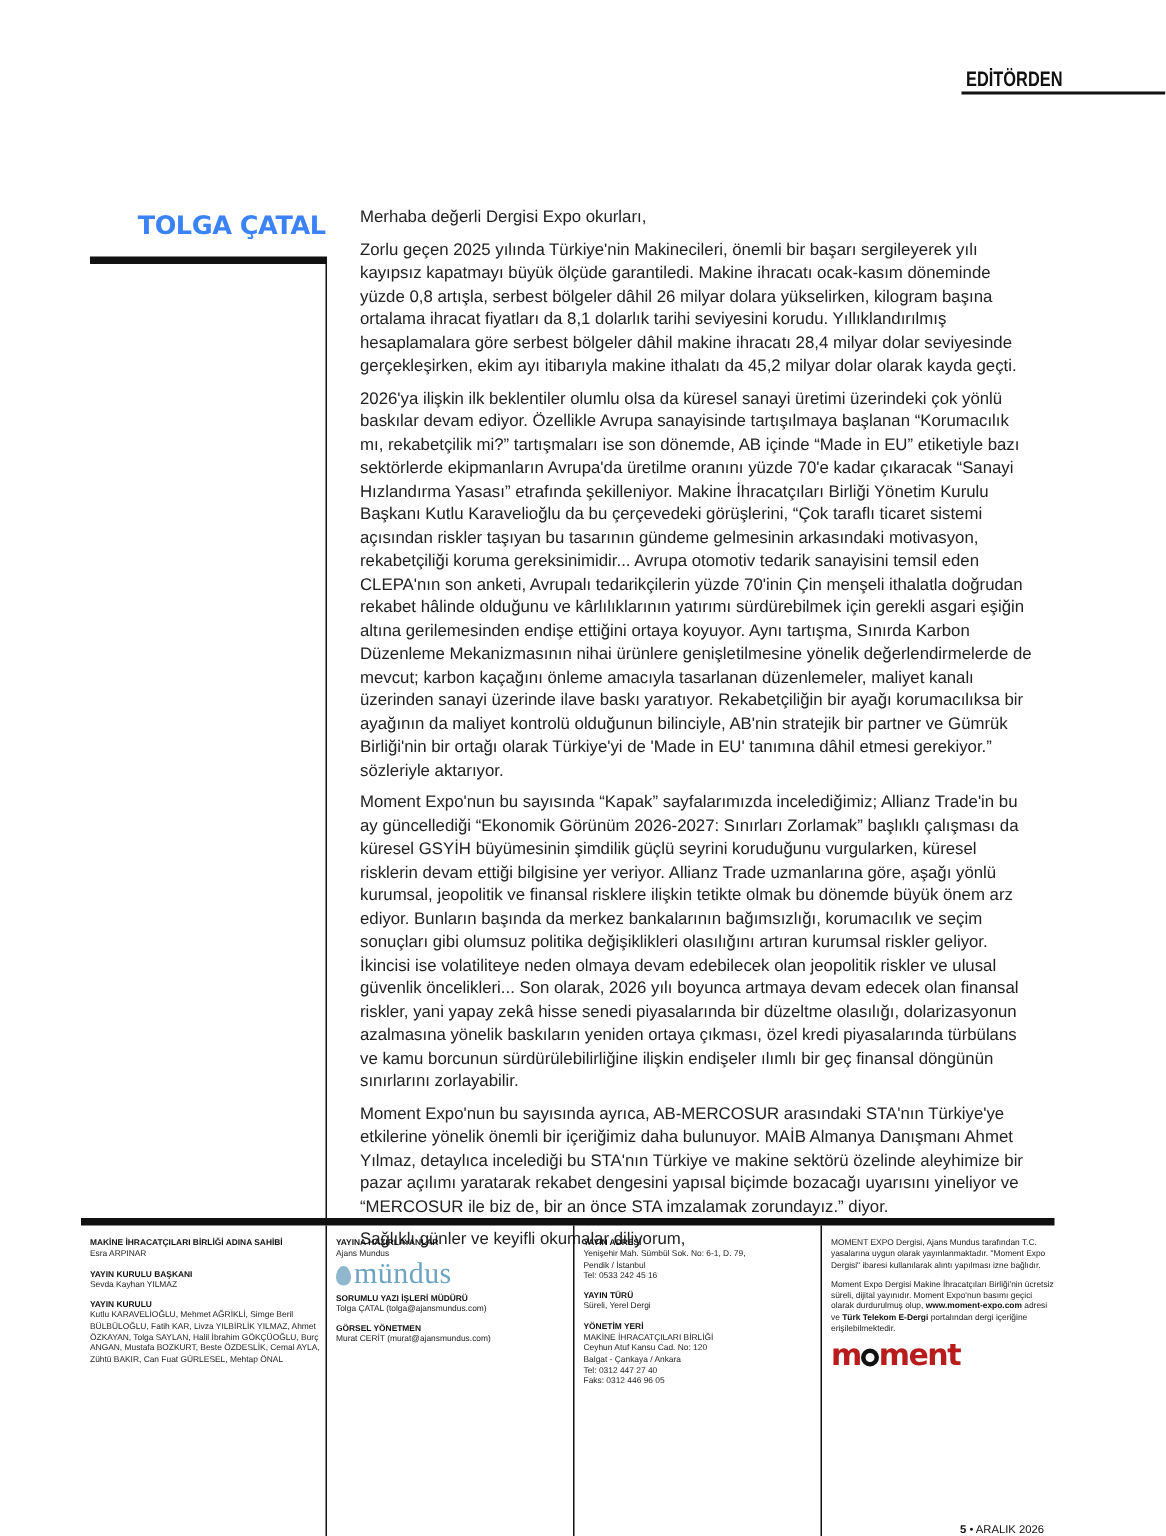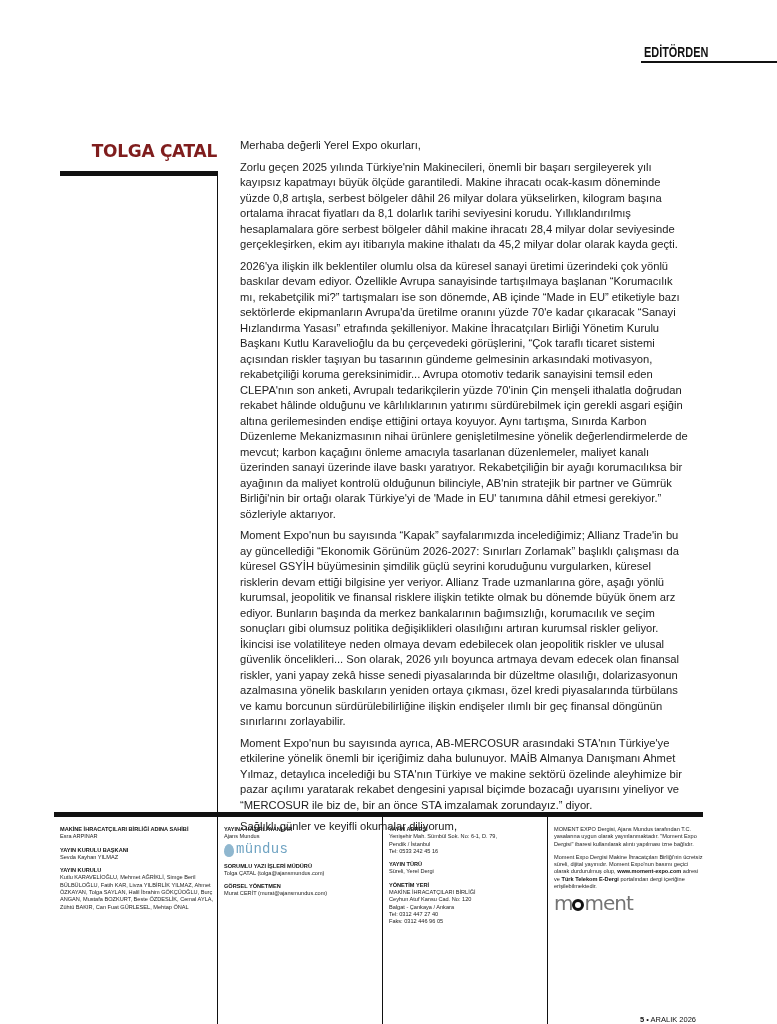--- a/index.html
+++ b/index.html
@@ -1,53 +1,53 @@
 <!DOCTYPE html>
 <html><head>
 <meta charset="utf-8">
 <style>
   html, body { margin:0; padding:0; background:#ffffff; }
   body { width:777px; height:1024px; position:relative; overflow:hidden; font-family:"Liberation Sans", sans-serif; color:#1a1a1a; }
   .section-label { position:absolute; top:44px; left:644px; font-family:"Liberation Sans", sans-serif; font-weight:bold; font-size:14px; letter-spacing:0px; transform:scaleX(0.78); transform-origin:left top; color:#111; }
   .section-rule { position:absolute; top:61px; left:641px; width:136px; height:2px; background:#111; }
-  .author-name { position:absolute; top:141px; left:60px; width:157px; text-align:right; font-family:"DejaVu Sans", sans-serif; font-weight:bold; font-size:17px; color:#7f1d1d; letter-spacing:-0.3px; }
+  .author-name { position:absolute; top:141px; left:60px; width:157px; text-align:right; font-family:"DejaVu Sans", sans-serif; font-weight:bold; font-size:17px; color:#3b82f6; letter-spacing:-0.3px; }
   .author-rule { position:absolute; top:171px; left:60px; width:158px; height:5px; background:#111; }
   .vrule-main { position:absolute; top:173px; left:217px; width:1px; height:640px; background:#111; }
   .body-text { position:absolute; top:138px; left:240px; width:448px; font-family:"Liberation Sans", sans-serif; font-size:11.2px; line-height:15.5px; color:#222; }
   .body-text p { margin:0 0 6px 0; }
   .footer-rule { position:absolute; top:812px; left:54px; width:649px; height:5px; background:#111; }
   .col { position:absolute; top:826px; font-size:5.6px; line-height:7.3px; color:#222; }
   .col .h { font-weight:bold; color:#111; text-transform:uppercase; }
   .col .blk { margin-bottom:6px; }
   .col .b { font-weight:bold; color:#111; }
   .c1 { left:60px; width:155px; }
   .c2 { left:224px; width:155px; }
   .c3 { left:389px; width:150px; }
   .c4 { left:554px; width:150px; }
   .vsep { position:absolute; top:817px; width:1px; height:207px; background:#111; }
   .mundus { display:flex; align-items:center; margin:3px 0 6px 0; }
   .mundus .drop { width:10px; height:13px; background:#8fb7cf; border-radius:50% 50% 50% 50% / 60% 60% 40% 40%; margin-right:2px; }
-  .mundus .word { font-family:Liberation Mono, monospace; font-size:14px; color:#6fa3c2; letter-spacing:0.3px; }
-  .moment-logo { margin-top:8px; font-family:"DejaVu Sans", sans-serif; font-weight:normal; font-size:20px; color:#737373; letter-spacing:-1px; }
+  .mundus .word { font-family:Liberation Serif, serif; font-size:20px; color:#6fa3c2; letter-spacing:0.3px; }
+  .moment-logo { margin-top:8px; font-family:"DejaVu Sans", sans-serif; font-weight:bold; font-size:20px; color:#b91c1c; letter-spacing:-1px; }
   .moment-logo .o { display:inline-block; width:12px; height:12px; border-radius:50%; border:3px solid #111; box-sizing:border-box; position:relative; top:1px; }
   .page-num { position:absolute; top:1015px; left:640px; font-size:7.5px; color:#111; }
   .page-num .n { font-weight:bold; }
 </style>
 </head>
 <body>
 
 <div class="section-label">EDİTÖRDEN</div>
 <div class="section-rule"></div>
 
 <div class="author-name">TOLGA ÇATAL</div>
 <div class="author-rule"></div>
 <div class="vrule-main"></div>
 
 <div class="body-text">
-  <p>Merhaba değerli Yerel Expo okurları,</p>
+  <p>Merhaba değerli Dergisi Expo okurları,</p>
   <p>Zorlu geçen 2025 yılında Türkiye'nin Makinecileri, önemli bir başarı sergileyerek yılı kayıpsız kapatmayı büyük ölçüde garantiledi. Makine ihracatı ocak-kasım döneminde yüzde 0,8 artışla, serbest bölgeler dâhil 26 milyar dolara yükselirken, kilogram başına ortalama ihracat fiyatları da 8,1 dolarlık tarihi seviyesini korudu. Yıllıklandırılmış hesaplamalara göre serbest bölgeler dâhil makine ihracatı 28,4 milyar dolar seviyesinde gerçekleşirken, ekim ayı itibarıyla makine ithalatı da 45,2 milyar dolar olarak kayda geçti.</p>
   <p>2026'ya ilişkin ilk beklentiler olumlu olsa da küresel sanayi üretimi üzerindeki çok yönlü baskılar devam ediyor. Özellikle Avrupa sanayisinde tartışılmaya başlanan “Korumacılık mı, rekabetçilik mi?” tartışmaları ise son dönemde, AB içinde “Made in EU” etiketiyle bazı sektörlerde ekipmanların Avrupa'da üretilme oranını yüzde 70'e kadar çıkaracak “Sanayi Hızlandırma Yasası” etrafında şekilleniyor. Makine İhracatçıları Birliği Yönetim Kurulu Başkanı Kutlu Karavelioğlu da bu çerçevedeki görüşlerini, “Çok taraflı ticaret sistemi açısından riskler taşıyan bu tasarının gündeme gelmesinin arkasındaki motivasyon, rekabetçiliği koruma gereksinimidir... Avrupa otomotiv tedarik sanayisini temsil eden CLEPA'nın son anketi, Avrupalı tedarikçilerin yüzde 70'inin Çin menşeli ithalatla doğrudan rekabet hâlinde olduğunu ve kârlılıklarının yatırımı sürdürebilmek için gerekli asgari eşiğin altına gerilemesinden endişe ettiğini ortaya koyuyor. Aynı tartışma, Sınırda Karbon Düzenleme Mekanizmasının nihai ürünlere genişletilmesine yönelik değerlendirmelerde de mevcut; karbon kaçağını önleme amacıyla tasarlanan düzenlemeler, maliyet kanalı üzerinden sanayi üzerinde ilave baskı yaratıyor. Rekabetçiliğin bir ayağı korumacılıksa bir ayağının da maliyet kontrolü olduğunun bilinciyle, AB'nin stratejik bir partner ve Gümrük Birliği'nin bir ortağı olarak Türkiye'yi de 'Made in EU' tanımına dâhil etmesi gerekiyor.” sözleriyle aktarıyor.</p>
   <p>Moment Expo'nun bu sayısında “Kapak” sayfalarımızda incelediğimiz; Allianz Trade'in bu ay güncellediği “Ekonomik Görünüm 2026-2027: Sınırları Zorlamak” başlıklı çalışması da küresel GSYİH büyümesinin şimdilik güçlü seyrini koruduğunu vurgularken, küresel risklerin devam ettiği bilgisine yer veriyor. Allianz Trade uzmanlarına göre, aşağı yönlü kurumsal, jeopolitik ve finansal risklere ilişkin tetikte olmak bu dönemde büyük önem arz ediyor. Bunların başında da merkez bankalarının bağımsızlığı, korumacılık ve seçim sonuçları gibi olumsuz politika değişiklikleri olasılığını artıran kurumsal riskler geliyor. İkincisi ise volatiliteye neden olmaya devam edebilecek olan jeopolitik riskler ve ulusal güvenlik öncelikleri... Son olarak, 2026 yılı boyunca artmaya devam edecek olan finansal riskler, yani yapay zekâ hisse senedi piyasalarında bir düzeltme olasılığı, dolarizasyonun azalmasına yönelik baskıların yeniden ortaya çıkması, özel kredi piyasalarında türbülans ve kamu borcunun sürdürülebilirliğine ilişkin endişeler ılımlı bir geç finansal döngünün sınırlarını zorlayabilir.</p>
   <p>Moment Expo'nun bu sayısında ayrıca, AB-MERCOSUR arasındaki STA'nın Türkiye'ye etkilerine yönelik önemli bir içeriğimiz daha bulunuyor. MAİB Almanya Danışmanı Ahmet Yılmaz, detaylıca incelediği bu STA'nın Türkiye ve makine sektörü özelinde aleyhimize bir pazar açılımı yaratarak rekabet dengesini yapısal biçimde bozacağı uyarısını yineliyor ve “MERCOSUR ile biz de, bir an önce STA imzalamak zorundayız.” diyor.</p>
   <p>Sağlıklı günler ve keyifli okumalar diliyorum,</p>
 </div>
 
 <div class="footer-rule"></div>
 <div class="vsep" style="left:217px;"></div>
 <div class="vsep" style="left:382px;"></div>

